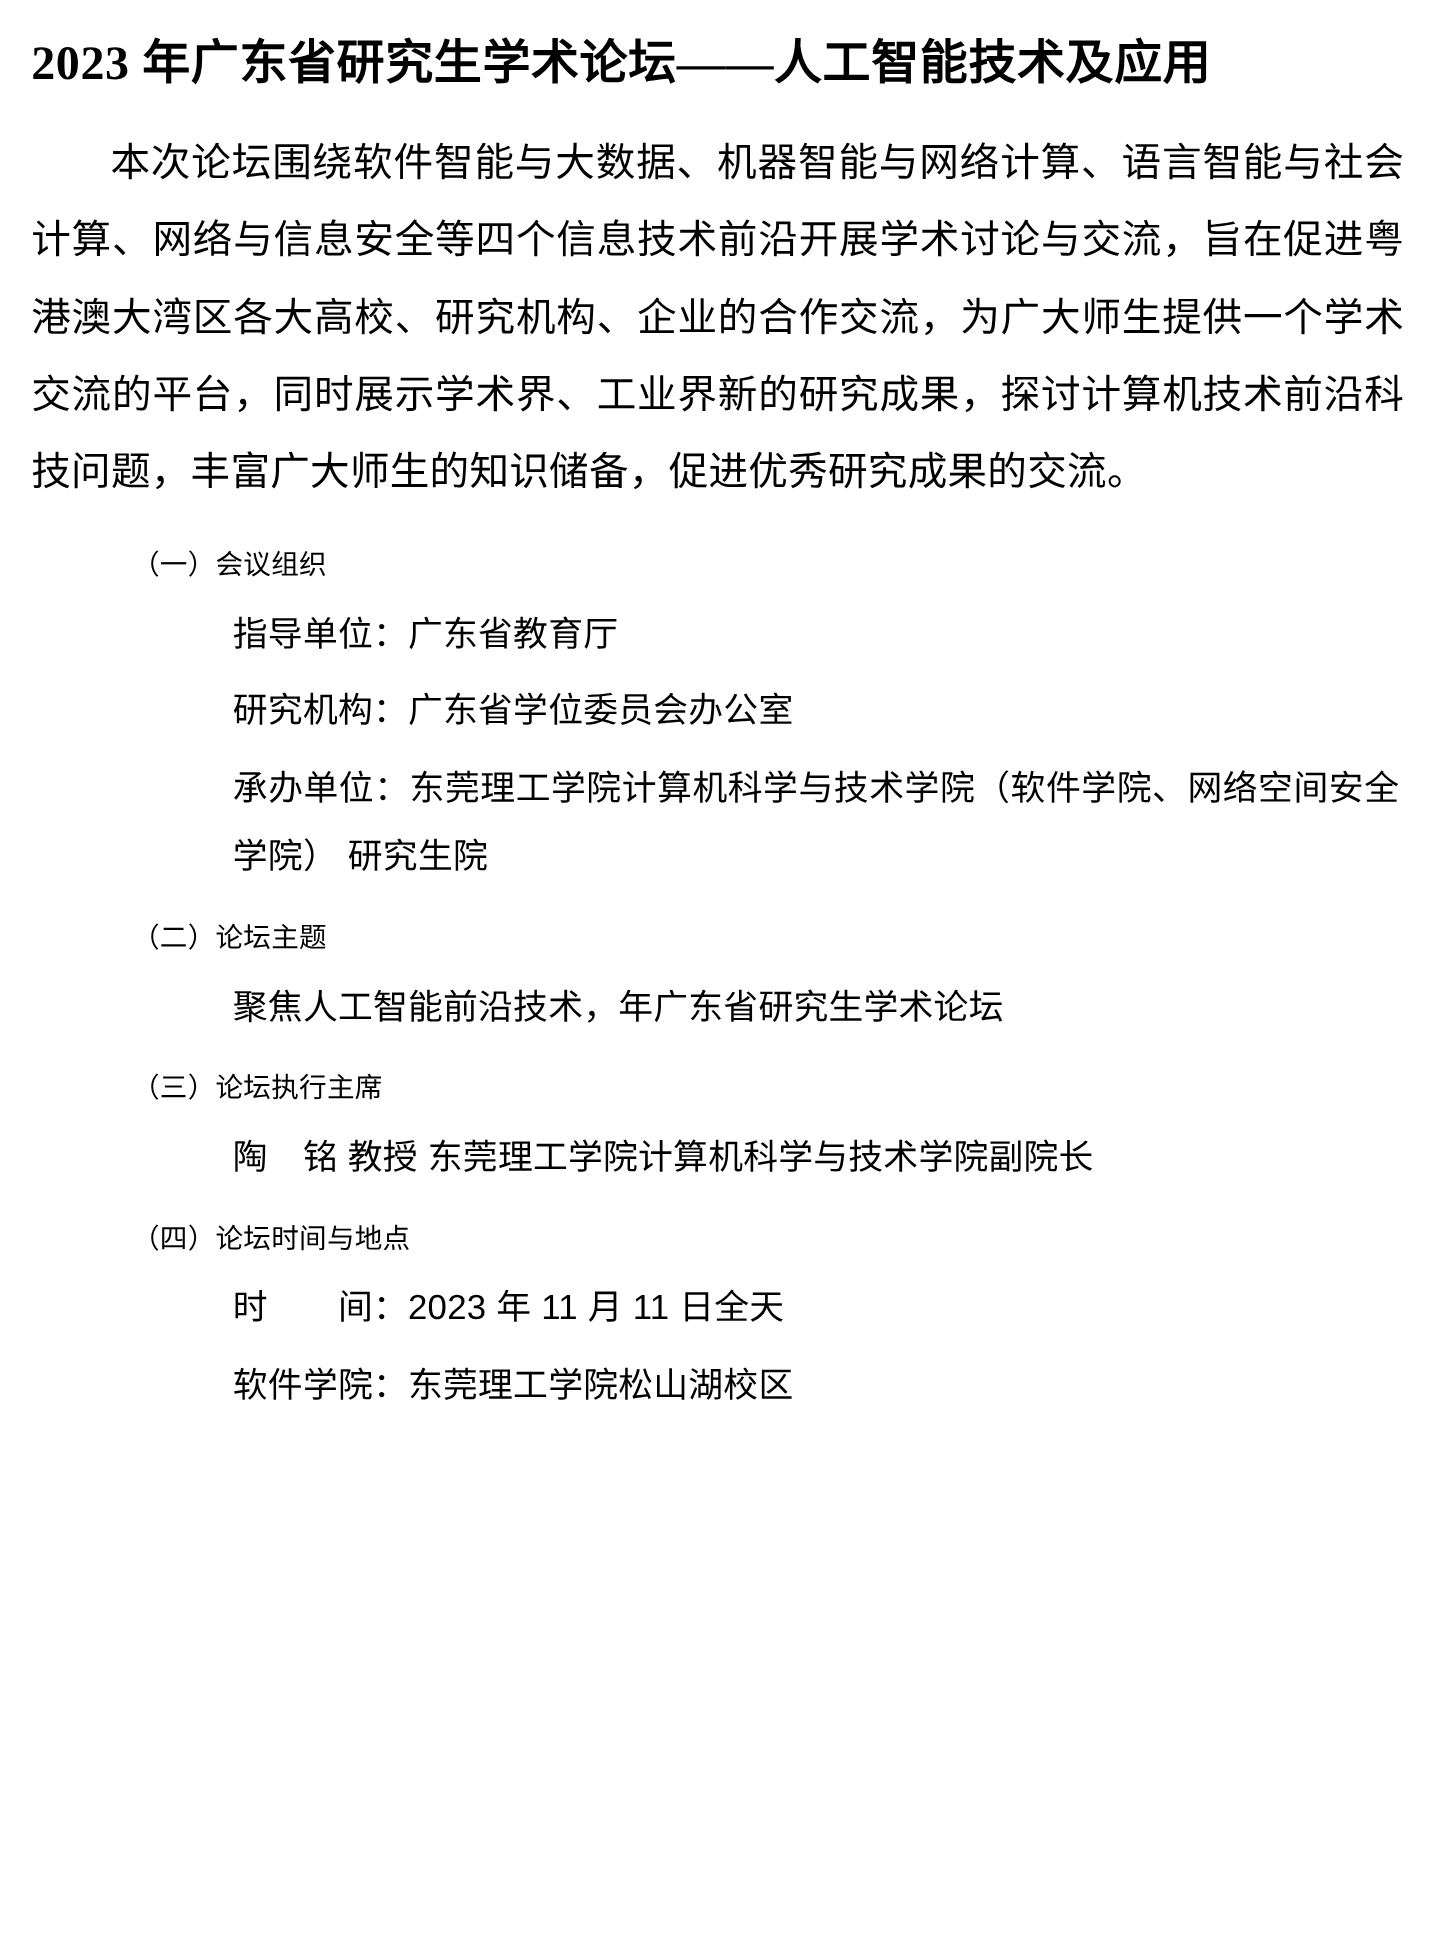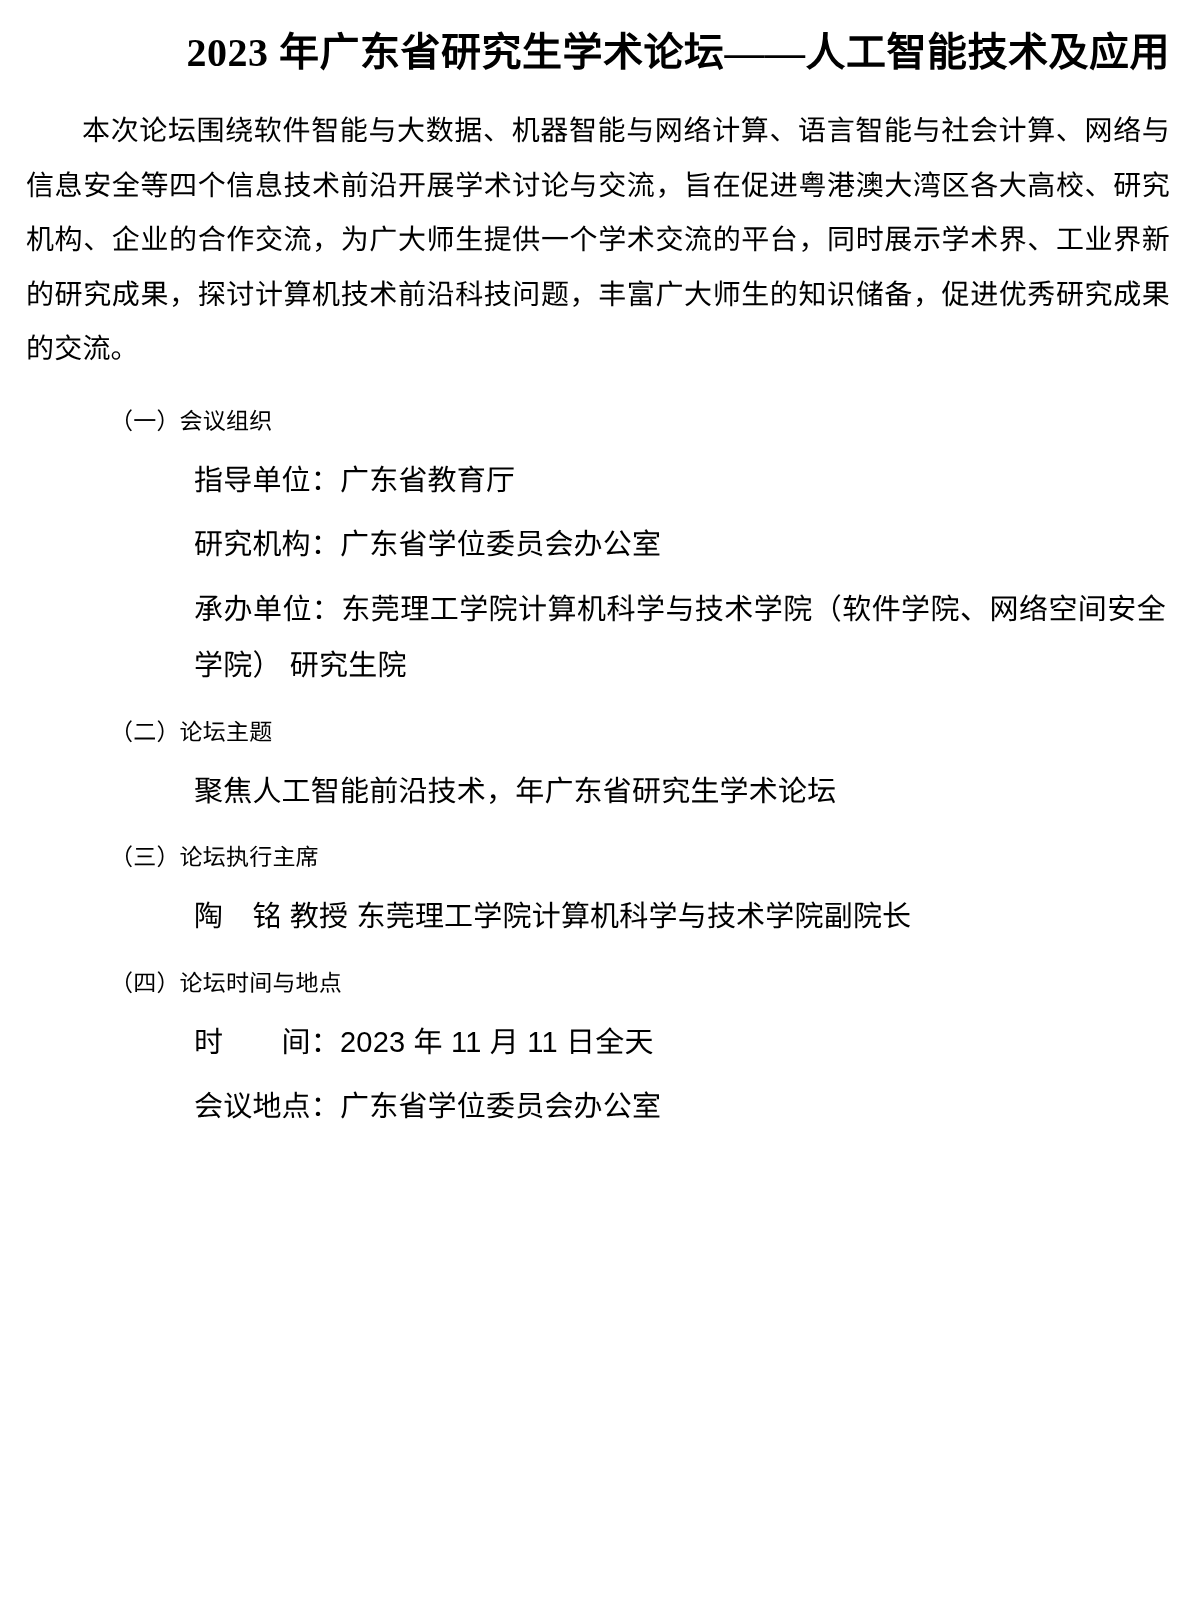--- a/index.html
+++ b/index.html
@@ -19,27 +19,27 @@
     box-sizing: border-box;
     width: 1196px;
     min-height: 1615px;
     padding: 22px 26px 0 26px;
   }
   .doc-title {
     font-family: "Liberation Serif", "DejaVu Serif", serif;
     font-weight: bold;
     font-size: 40px;
     letter-spacing: 0.5px;
-    text-align: right;
+    text-align: left;
     line-height: 1.25;
     margin: 6px 0 26px 0;
     white-space: nowrap;
   }
   .para {
-    font-size: 28px;
+    font-size: 33px;
     line-height: 1.95;
     text-align: justify;
     text-justify: inter-ideograph;
     text-indent: 2em;
     margin: 0 0 22px 0;
     letter-spacing: 0.2px;
   }
   .section {
     margin-top: 16px;
   }
@@ -94,17 +94,17 @@
     <div class="section-heading">（三）论坛执行主席</div>
     <div class="section-body">
       <div class="line">陶　铭 教授 东莞理工学院计算机科学与技术学院副院长</div>
     </div>
   </div>
 
   <div class="section">
     <div class="section-heading">（四）论坛时间与地点</div>
     <div class="section-body">
       <div class="line">时　　间：2023 年 11 月 11 日全天</div>
-      <div class="line">会议地点：广东省学位委员会办公室</div>
+      <div class="line">软件学院：东莞理工学院松山湖校区</div>
     </div>
   </div>
 
 </div>
 
 </body></html>

